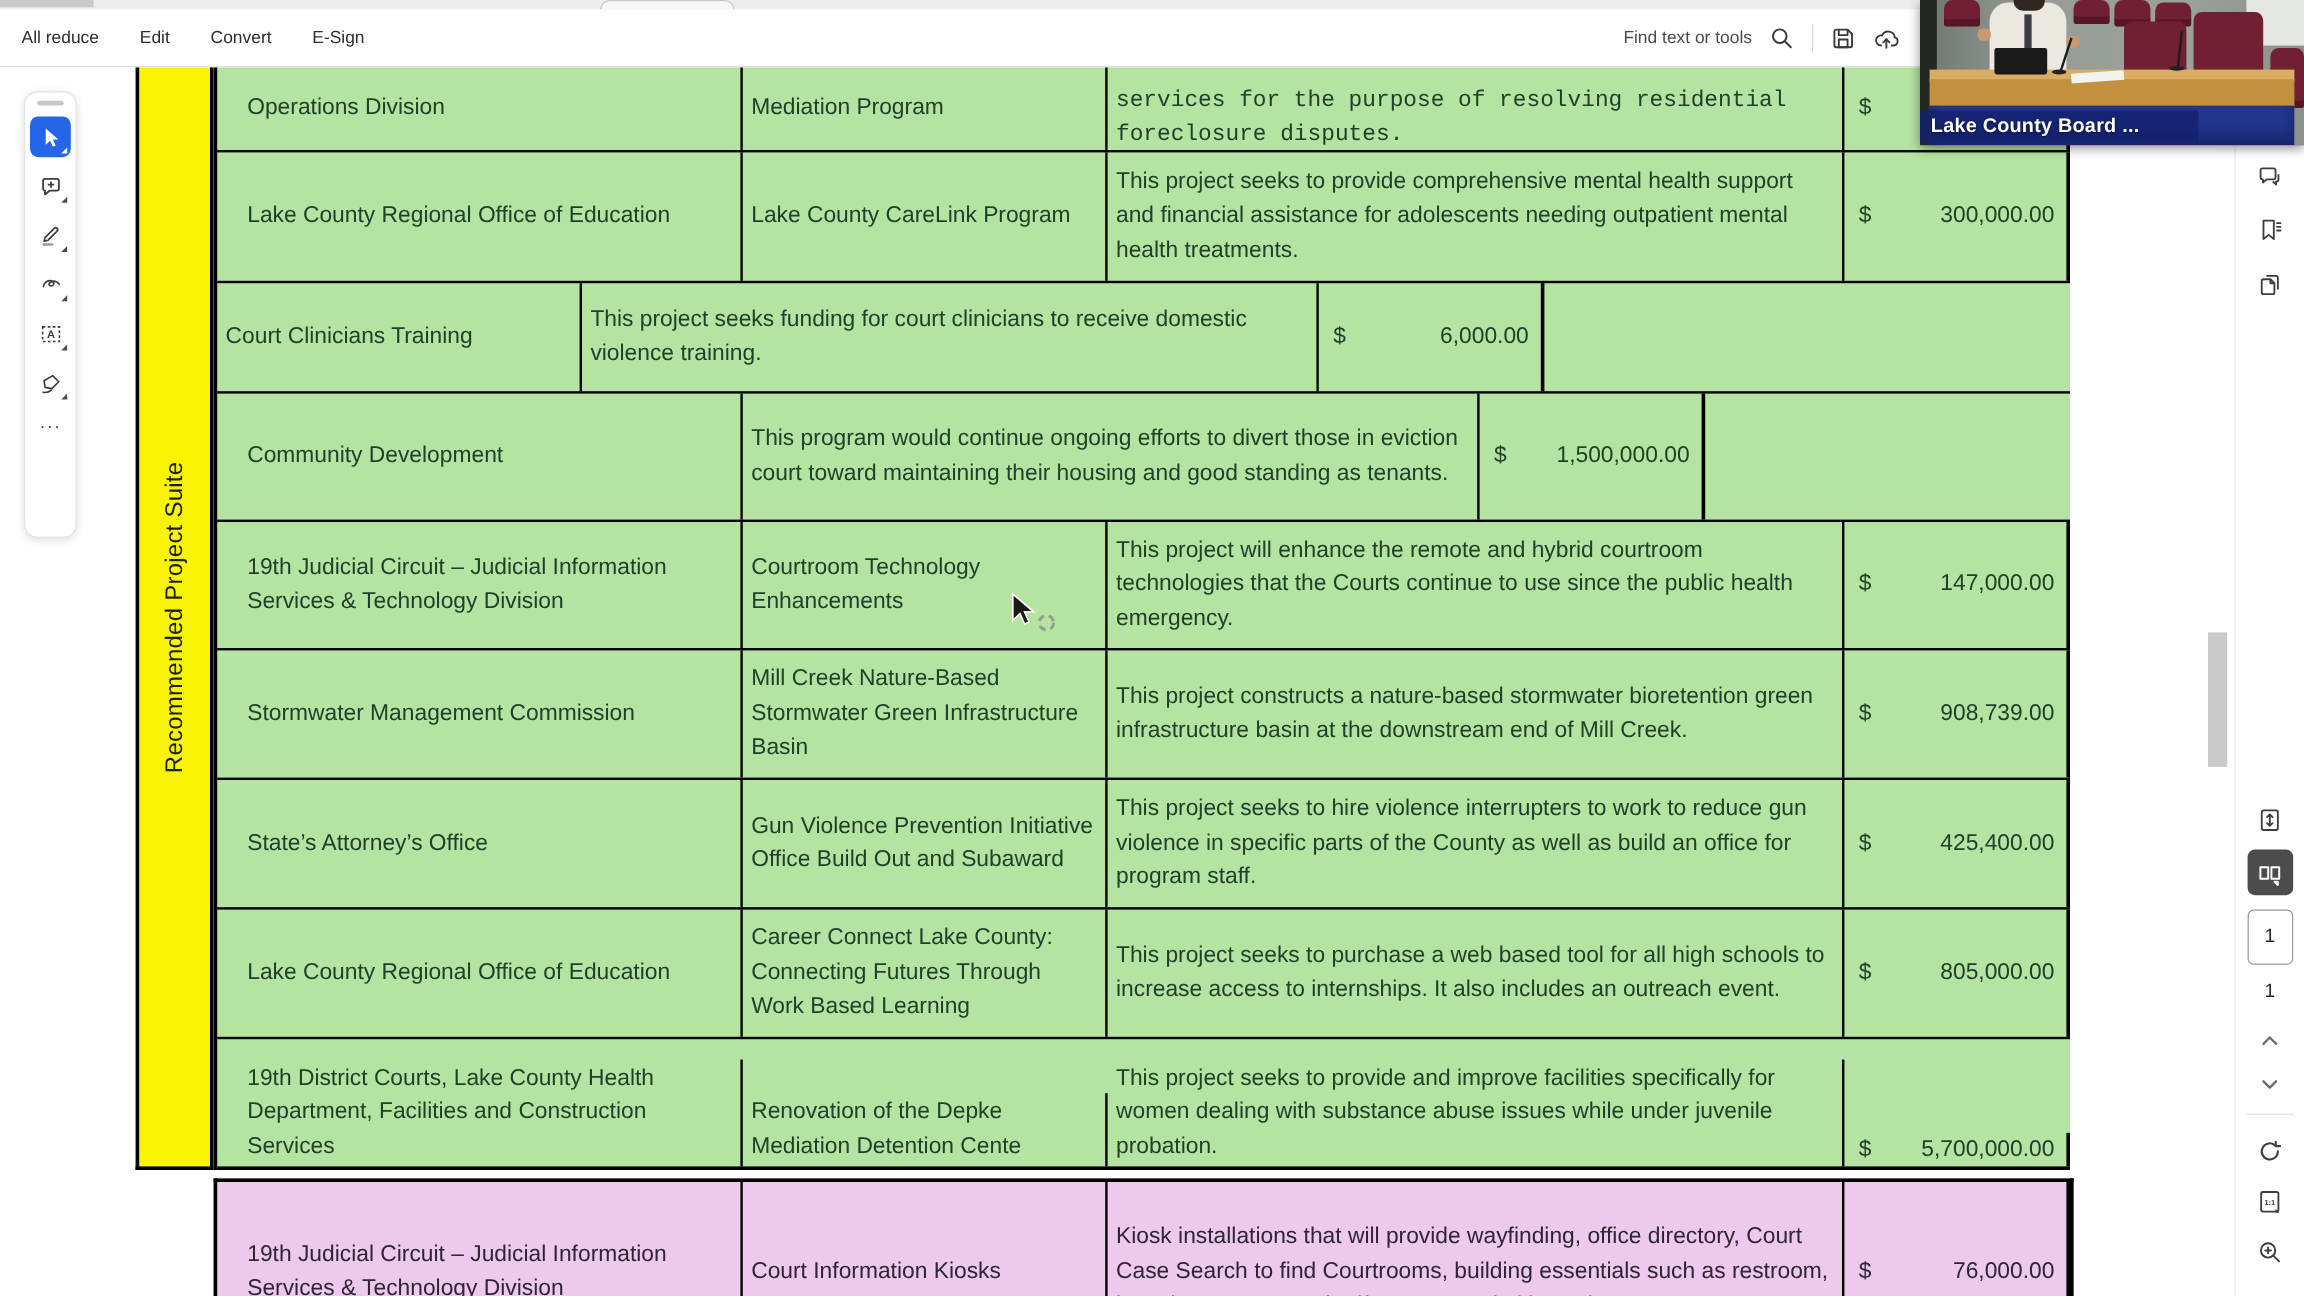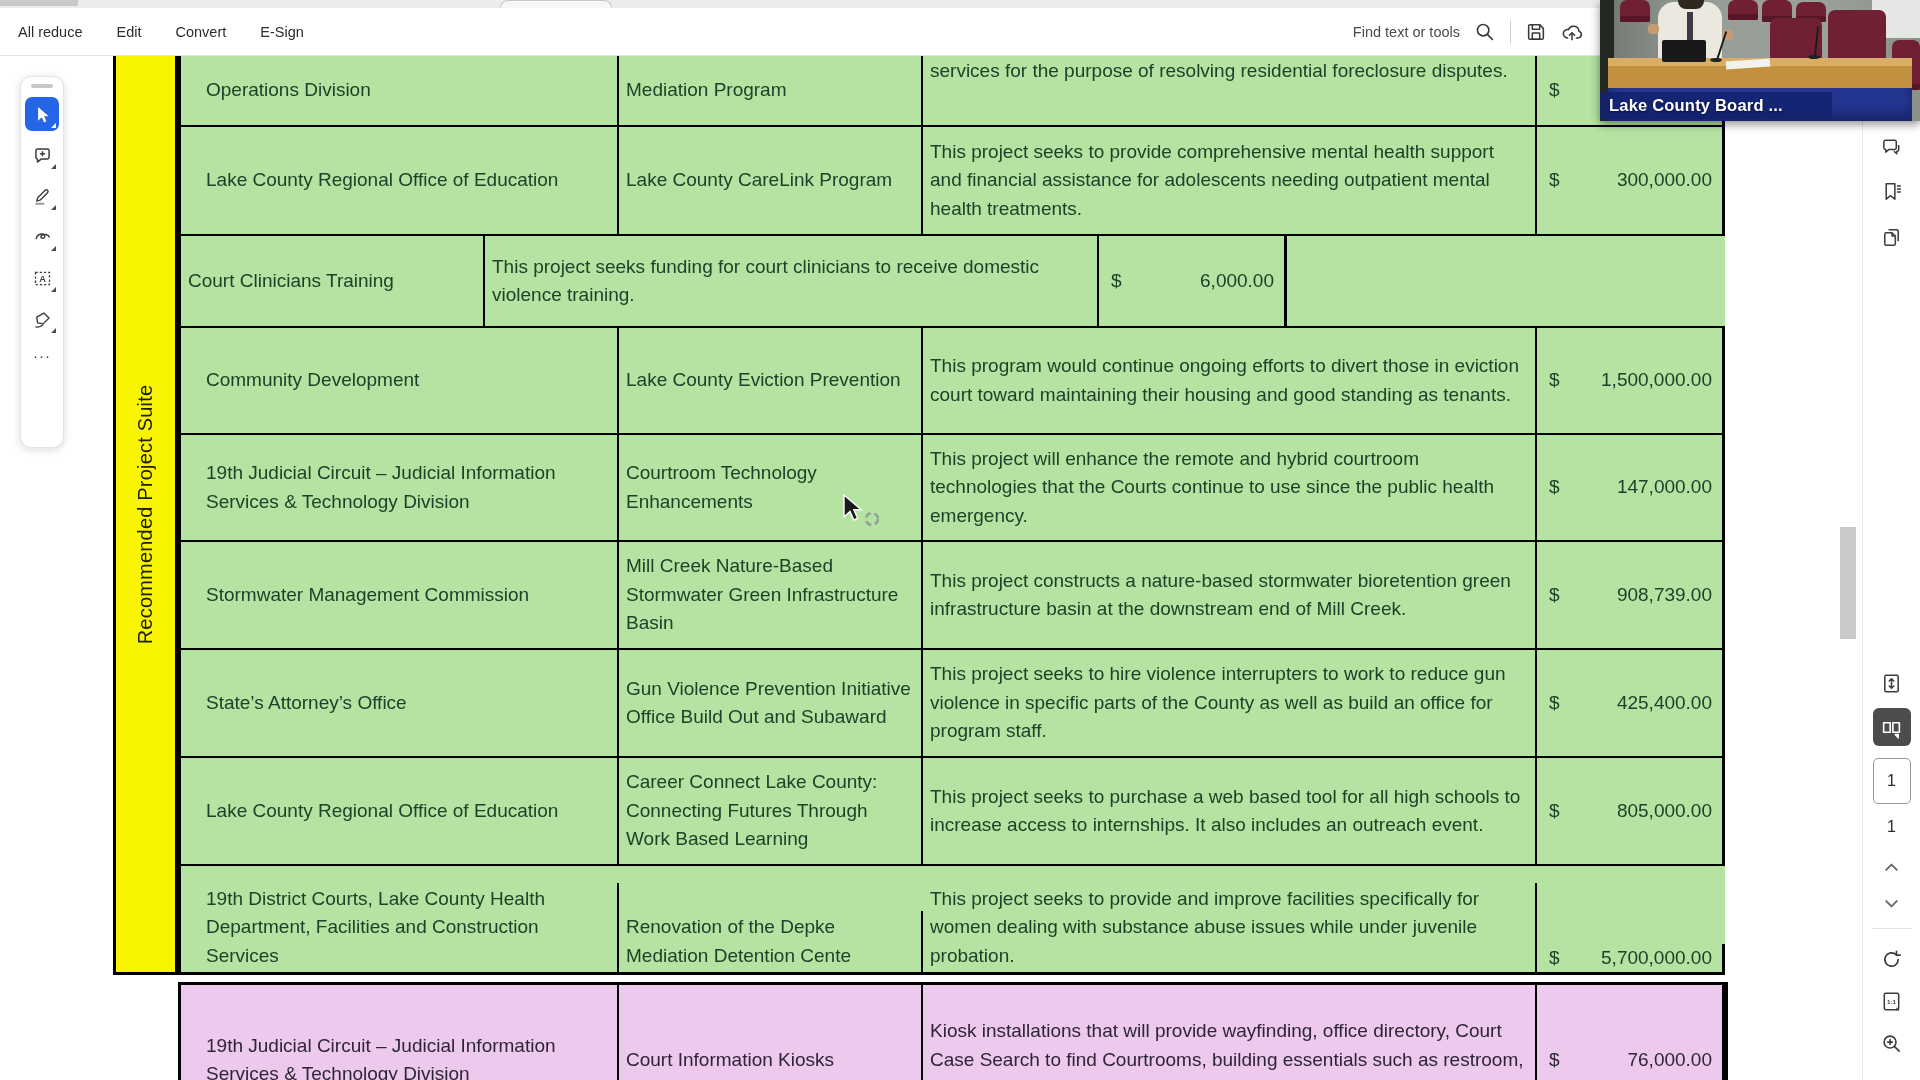--- a/index.html
+++ b/index.html
@@ -38,21 +38,21 @@
   .trow.last { border-bottom:3px solid #000;align-items:flex-end; }
   .grid.pink .trow { border-bottom:none; }
   .cell { border-right:2px solid #000; display:flex; flex-direction:column; justify-content:center;
           font-size:19px; line-height:1.5; color:#21402a; padding:2px 6px 2px 7px; overflow:hidden; }
   .grid.pink .cell { color:#2e2535; }
   .c-org  { width:420px;margin-left:18px; }
   .c-prog { width:304px; }
   .c-desc { width:614px; }
   .c-amt  { width:188px; border-right:3px solid #000; flex-direction:row; align-items:center;
             justify-content:space-between; padding:0 10px 0 12px; }
-  .r0 .c-desc { justify-content:flex-start; padding-top:1px; }
+  .r0 .c-desc { justify-content:flex-start; padding-top:13px;font-family:Liberation Mono, monospace; }
 
   
   .quicktools { position:absolute; left:20px; top:76px; width:44px; height:372px; background:#fff;
                 border:1px solid #e3e3e3; border-radius:11px; box-shadow:0 2px 8px rgba(0,0,0,.14);
                 display:flex; flex-direction:column; align-items:center; padding-top:7px; z-index:40; }
   .qt-handle { width:22px; height:4px; border-radius:2px; background:#c7c7c7; margin-bottom:9px; }
   .qt-btn { position:relative; width:34px; height:34px; border-radius:7px; display:flex;
             align-items:center; justify-content:center; margin-bottom:7px; cursor:pointer; }
   .qt-btn svg { width:21px; height:21px; display:block; }
   .qt-btn.active { background:#2566e8; }
@@ -175,21 +175,20 @@
     <div class="trow" style="height:92px">
       <div class="cell c-prog">Court Clinicians Training</div>
       <div class="cell c-desc">This project seeks funding for court clinicians to receive domestic violence training.</div>
       <div class="cell c-amt">
         <span>$</span>
         <span>6,000.00</span>
       </div>
     </div>
     <div class="trow" style="height:107px">
       <div class="cell c-org">Community Development</div>
-      <div class="cell c-prog">Lake County Eviction Prevention</div>
       <div class="cell c-desc">This program would continue ongoing efforts to divert those in eviction court toward maintaining their housing and good standing as tenants.</div>
       <div class="cell c-amt">
         <span>$</span>
         <span>1,500,000.00</span>
       </div>
     </div>
     <div class="trow" style="height:107px">
       <div class="cell c-org">19th Judicial Circuit – Judicial Information Services &amp; Technology Division</div>
       <div class="cell c-prog">Courtroom Technology Enhancements</div>
       <div class="cell c-desc">This project will enhance the remote and hybrid courtroom technologies that the Courts continue to use since the public health emergency.</div>

